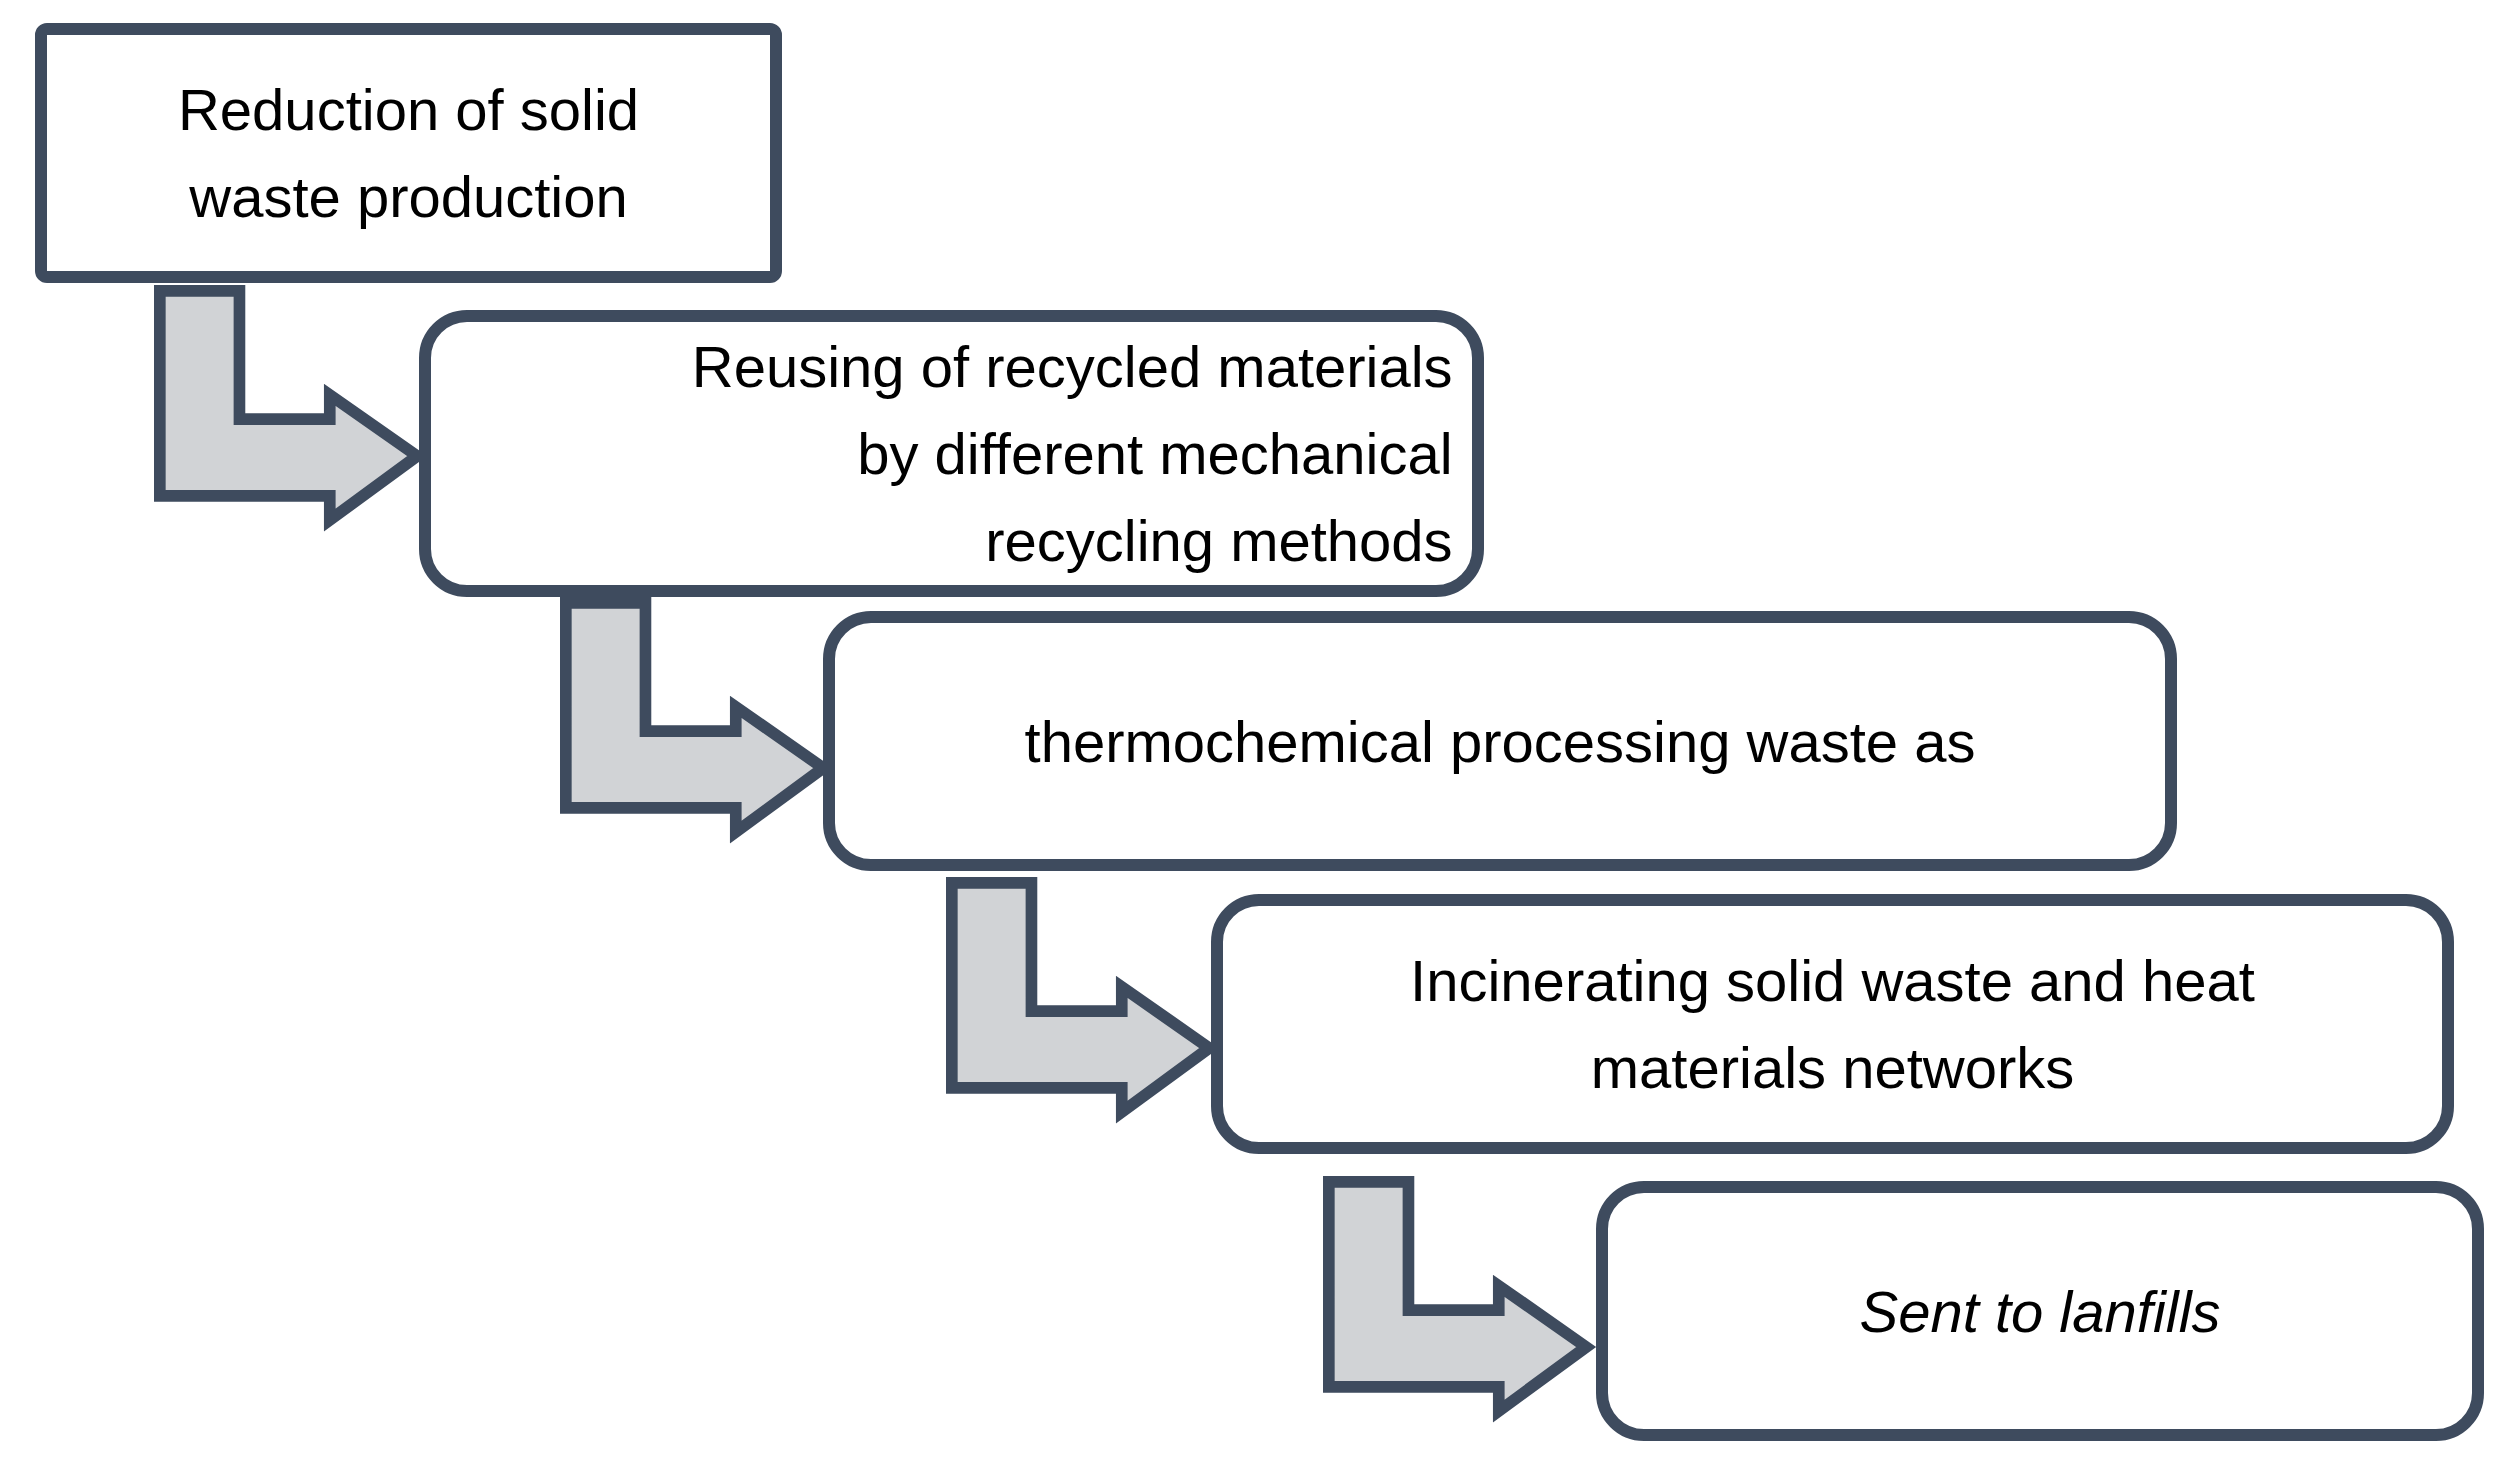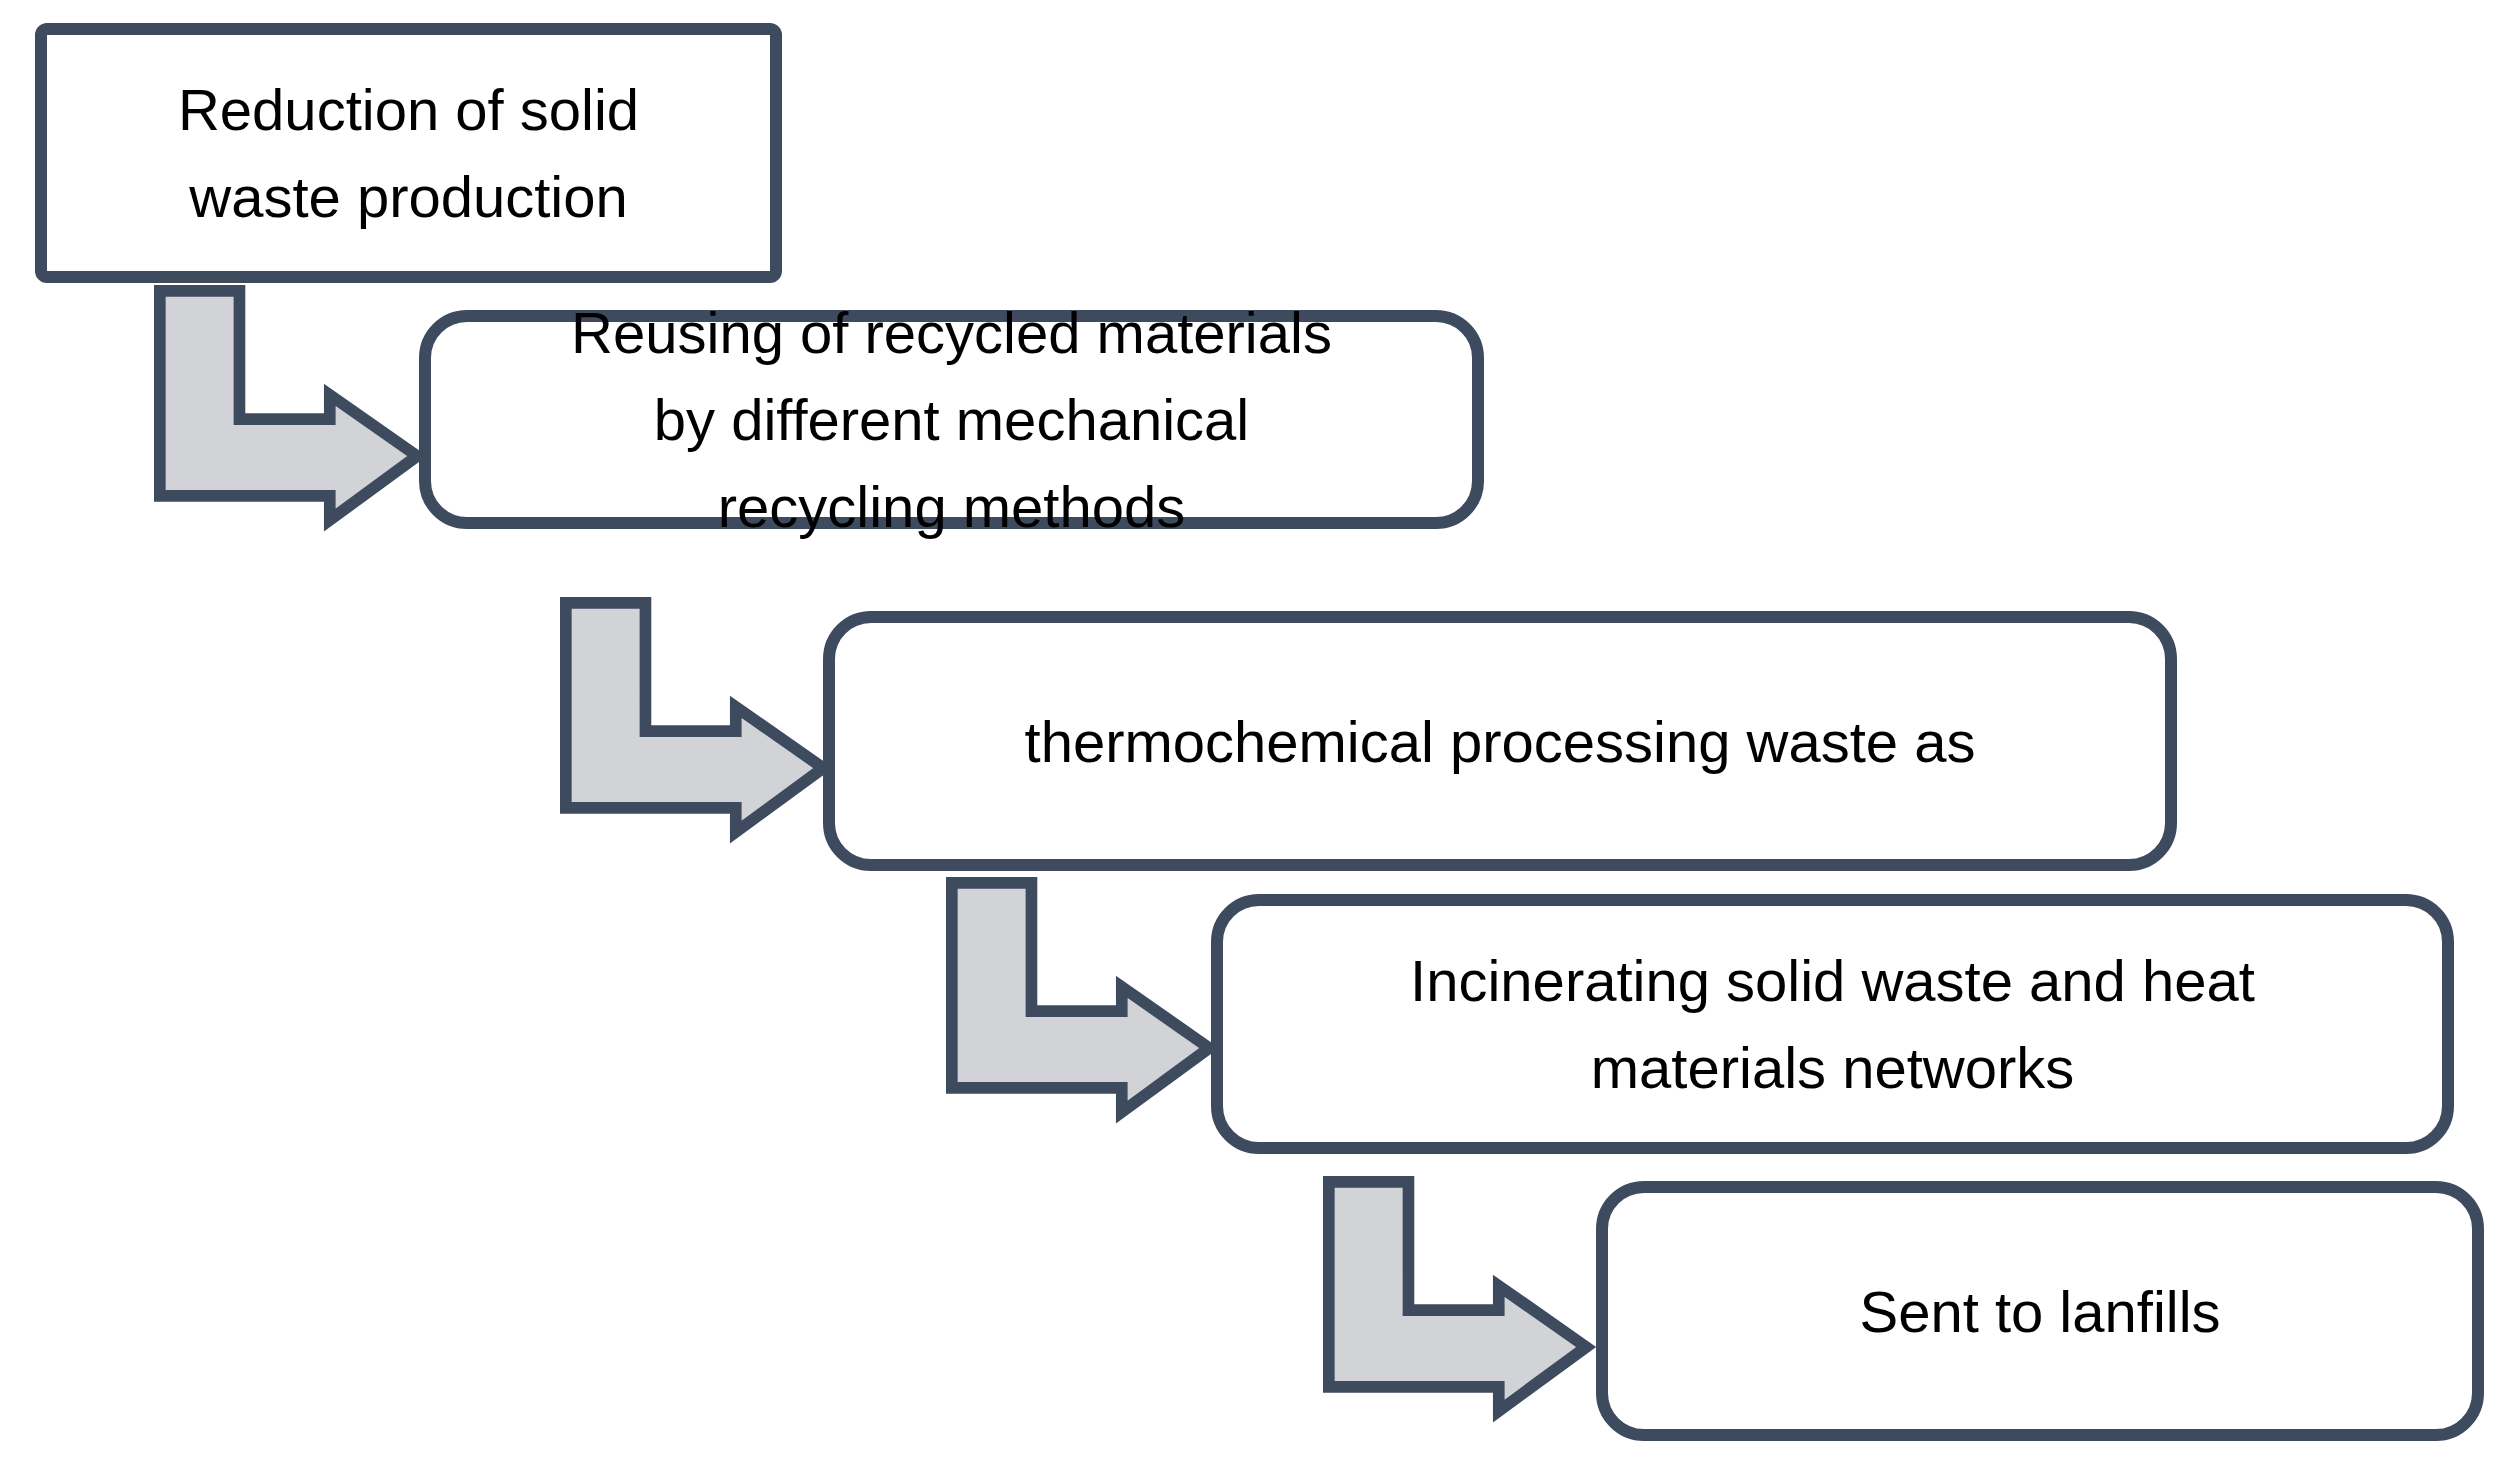--- a/index.html
+++ b/index.html
@@ -40,24 +40,24 @@
     overflow: visible;
   }
   .flow-arrow polygon {
     fill: #d1d3d6;
     stroke: #3e4b5e;
     stroke-width: 12;
     stroke-linejoin: miter;
   }
   
   #box1 { left: 35px;   top: 23px;   width: 747px;  height: 260px; border-radius: 12px; }
-  #box2 { left: 419px;  top: 310px;  width: 1065px; height: 219px; }
+  #box2 { left: 419px;  top: 310px;  width: 1065px; height: 287px; align-items: flex-end; }
   #box3 { left: 823px;  top: 611px;  width: 1354px; height: 260px; }
   #box4 { left: 1211px; top: 894px;  width: 1243px; height: 260px; }
-  #box5 { left: 1596px; top: 1181px; width: 888px;  height: 260px; }
+  #box5 { left: 1596px; top: 1181px; width: 888px;  height: 260px; font-style: italic; }
   
   #arrow1 { left: 154px;  top: 285px;  }
   #arrow2 { left: 560px;  top: 597px;  }
   #arrow3 { left: 946px;  top: 877px;  }
   #arrow4 { left: 1323px; top: 1176px; }
 </style>
 </head>
 <body>
 
 <div id="canvas">

